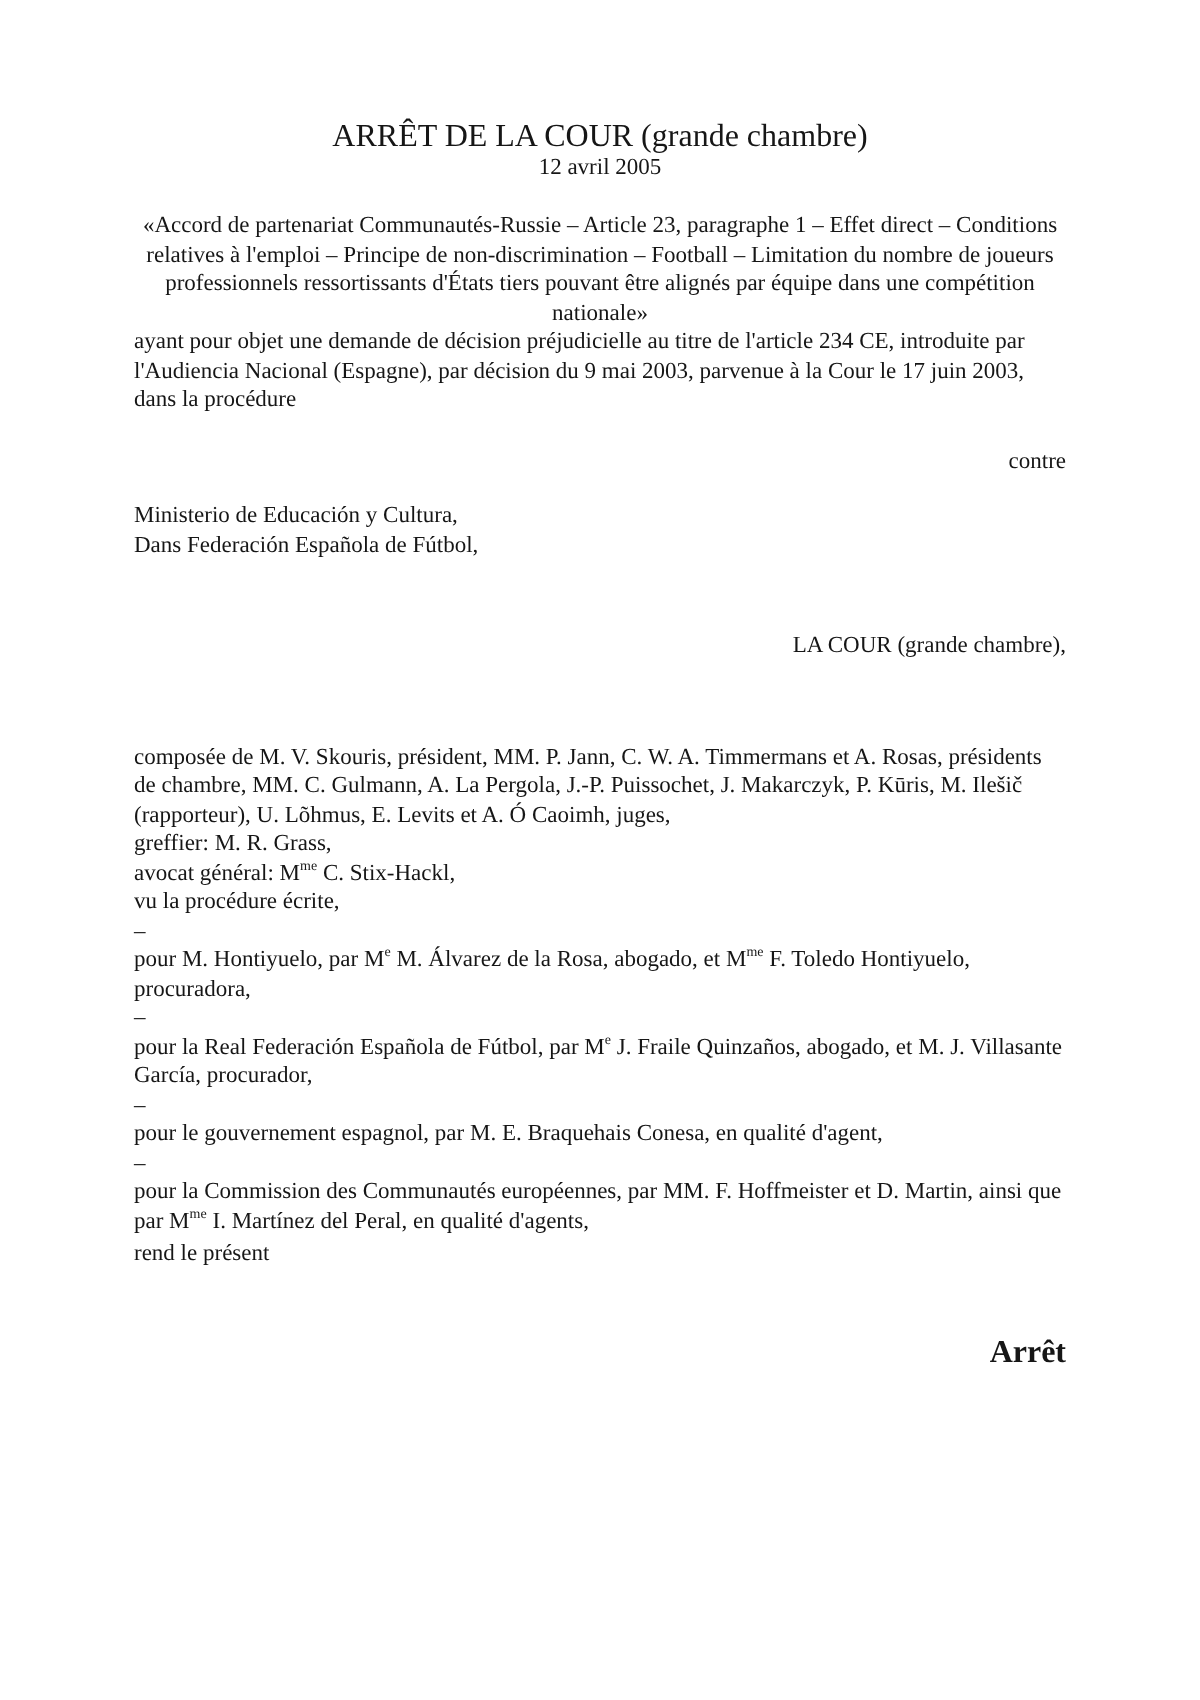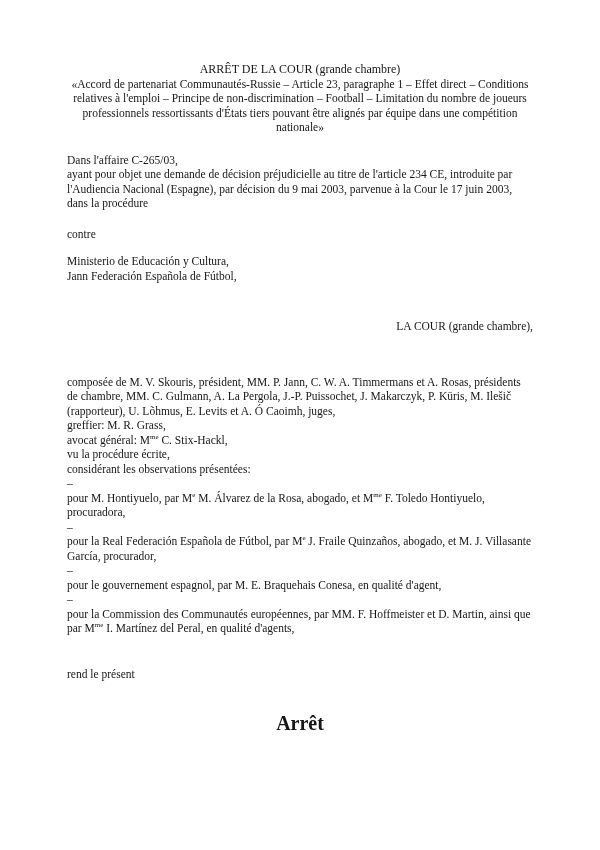--- a/index.html
+++ b/index.html
@@ -19,74 +19,73 @@
   }
   .page {
     width: 466px;
     margin: 0 auto;
     padding-top: 62px;
   }
   p { margin: 0; }
   .center { text-align: center; }
   .bold { font-weight: bold; }
   .doc-title {
-    font-size: 12px;
+    font-size: 16px;
     font-weight: normal;
     margin: 0;
     text-align: center;
   }
-  .keywords   { text-align: center; }
+  .keywords   { margin-top: 15px; text-align: center; }
   .case-ref   { margin-top: 18px; }
-  .versus     { margin-top: 16px; text-align: left; }
+  .versus     { margin-top: 16px; text-align: right; }
   .defendants { margin-top: 13px; font-weight: normal; }
   .court-heading { margin-top: 36px; text-align: right; }
   .composition   { margin-top: 41px; }
   .dash-line  { }
   .heard      { margin-top: 14.5px; }
-  .renders    { margin-top: 31px; }
+  .renders    { margin-top: 2px; }
   .judgment-heading {
     margin-top: 35px;
-    text-align: center;
+    text-align: right;
     font-weight: bold;
-    font-size: 20px;
+    font-size: 16px;
   }
   sup {
     font-size: 7px;
     line-height: 0;
     vertical-align: super;
   }
 </style>
 </head>
 <body>
 
 <div class="page">
 
   <p class="doc-title">ARRÊT DE LA COUR (grande chambre)</p>
+  <p class="center">12 avril 2005</p>
 
   <p class="keywords">«Accord de partenariat Communautés-Russie – Article 23, paragraphe 1 – Effet direct – Conditions relatives à l'emploi – Principe de non-discrimination – Football – Limitation du nombre de joueurs professionnels ressortissants d'États tiers pouvant être alignés par équipe dans une compétition nationale»</p>
 
-  <p class="case-ref">Dans l'affaire C-265/03,</p>
   <p>ayant pour objet une demande de décision préjudicielle au titre de l'article 234 CE, introduite par l'Audiencia Nacional (Espagne), par décision du 9 mai 2003, parvenue à la Cour le 17 juin 2003, dans la procédure</p>
 
   <p class="versus">contre</p>
 
   <div class="defendants">
     <p>Ministerio de Educación y Cultura,</p>
-    <p>Jann Federación Española de Fútbol,</p>
+    <p>Dans Federación Española de Fútbol,</p>
   </div>
 
   <p class="court-heading">LA COUR (grande chambre),</p>
 
   <p class="composition">composée de M. V. Skouris, président, MM. P. Jann, C. W. A. Timmermans et A. Rosas, présidents de chambre, MM. C. Gulmann, A. La Pergola, J.-P. Puissochet, J. Makarczyk, P. Kūris, M. Ilešič (rapporteur), U. Lõhmus, E. Levits et A. Ó Caoimh, juges,</p>
 
   <div>
       <p><span>greffier: M. R. Grass,</span></p>
       <p><span>avocat général: M</span><sup>me</sup><span> C. Stix-Hackl,</span></p>
       <p><span>vu la procédure écrite,</span></p>
-      <p><span>considérant les observations présentées:</span></p>
     </div>
 
   <div>
       <p class="dash-line">–</p>
       <p><span>pour M. Hontiyuelo, par M</span><sup>e</sup><span> M. Álvarez de la Rosa, abogado, et M</span><sup>me</sup><span> F. Toledo Hontiyuelo, procuradora,</span></p>
       <p class="dash-line">–</p>
       <p><span>pour la Real Federación Española de Fútbol, par M</span><sup>e</sup><span> J. Fraile Quinzaños, abogado, et M. J. Villasante García, procurador,</span></p>
       <p class="dash-line">–</p>
       <p><span>pour le gouvernement espagnol, par M. E. Braquehais Conesa, en qualité d'agent,</span></p>
       <p class="dash-line">–</p>

